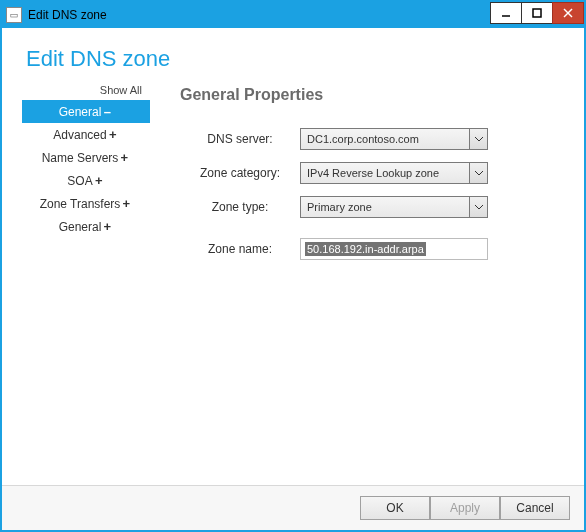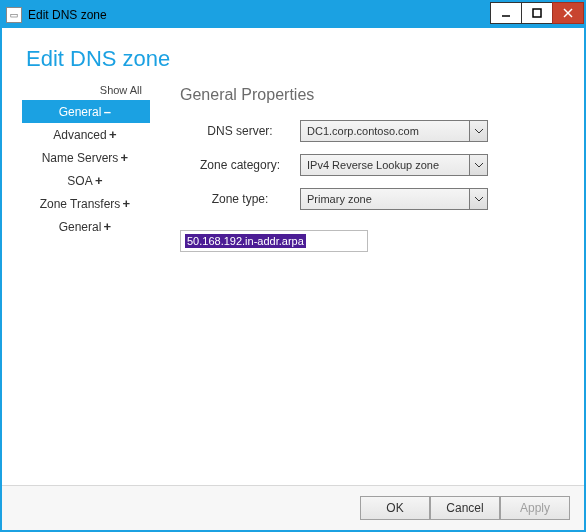--- a/index.html
+++ b/index.html
@@ -14,28 +14,28 @@
     .win-btn svg { width: 10px; height: 10px; }
     .content-wrap { flex: 1; display: flex; flex-direction: column; background: #fff; overflow: hidden; }
     .header-title { font-size: 22px; font-weight: 300; color: #1ba1e2; padding: 18px 24px 10px 24px; }
     .body { flex: 1; display: flex; padding: 0 0 0 20px; overflow: hidden; }
     .sidebar { width: 128px; }
     .show-all { text-align: right; font-size: 11px; color: #444; padding: 2px 8px 4px 0; }
     .nav-item { display: flex; align-items: center; justify-content: center; font-size: 12px; padding: 4px 8px; color: #333; cursor: pointer; }
     .nav-item.active { background: #1ba1e2; color: #fff; }
     .nav-symbol { font-weight: bold; font-size: 13px; width: 12px; text-align: center; }
     .main { flex: 1; padding: 4px 10px 0 30px; }
-    .section-heading { font-size: 16px; font-weight: 400; color: #6b6b6b; margin-bottom: 16px; }
+    .section-heading { font-size: 16px; font-weight: 700; color: #6b6b6b; margin-bottom: 24px; }
     .field-row { display: flex; align-items: center; margin-bottom: 12px; }
     .field-label { width: 120px; font-size: 12px; color: #333; text-align: center; }
     .dropdown { flex: 1; max-width: 188px; display: flex; height: 22px; }
     .dropdown-value { flex: 1; border: 1px solid #7a7a7a; background: linear-gradient(#f5f5f5,#e8e8e8); font-size: 11px; padding: 0 6px; display: flex; align-items: center; color: #333; }
     .dropdown-btn { width: 18px; border: 1px solid #7a7a7a; border-left: 0; background: linear-gradient(#f0f0f0,#ddd); display: flex; align-items: center; justify-content: center; cursor: pointer; }
     .textfield { flex: 1; max-width: 188px; height: 22px; border: 1px solid #bcbcbc; background: #fff; font-size: 11px; padding: 0 4px; display: flex; align-items: center; }
-    .textfield .selected { background: #4c1d95; color: #fff; padding: 1px 2px; }
+    .textfield .selected { background: #737373; color: #fff; padding: 1px 2px; }
     .footer { border-top: 1px solid #d8d8d8; background: #f7f7f7; padding: 10px 14px; display: flex; justify-content: flex-end; }
     .btn { min-width: 70px; height: 24px; border: 1px solid #a0a0a0; background: linear-gradient(#f5f5f5,#e5e5e5); font-size: 12px; color: #333; cursor: pointer; }
     .btn:disabled { color: #a0a0a0; cursor: default; }
   </style>
 </head>
 <body>
 
 <div class="window">
   <div class="titlebar">
     <span class="titlebar-icon">▭</span>
@@ -125,26 +125,27 @@
             <div class="dropdown-value">Primary zone</div>
             <div class="dropdown-btn">
               <svg width="8" height="5" viewBox="0 0 8 5">
                   <path d="M0 0 L4 4 L8 0" fill="none" stroke="#333" stroke-width="1"></path>
                 </svg>
             </div>
           </div>
         </div>
 
         <div class="field-row" style="margin-top:20px">
+          <div class="field-label">Zone name:</div>
           <div class="textfield">
             <span class="selected">50.168.192.in-addr.arpa</span>
           </div>
         </div>
       </div>
     </div>
 
     <div class="footer">
       <button class="btn">OK</button>
+      <button class="btn" disabled="">Apply</button>
       <button class="btn">Cancel</button>
-      <button class="btn" disabled="">Apply</button>
     </div>
   </div>
 </div>
 
 </body></html>

